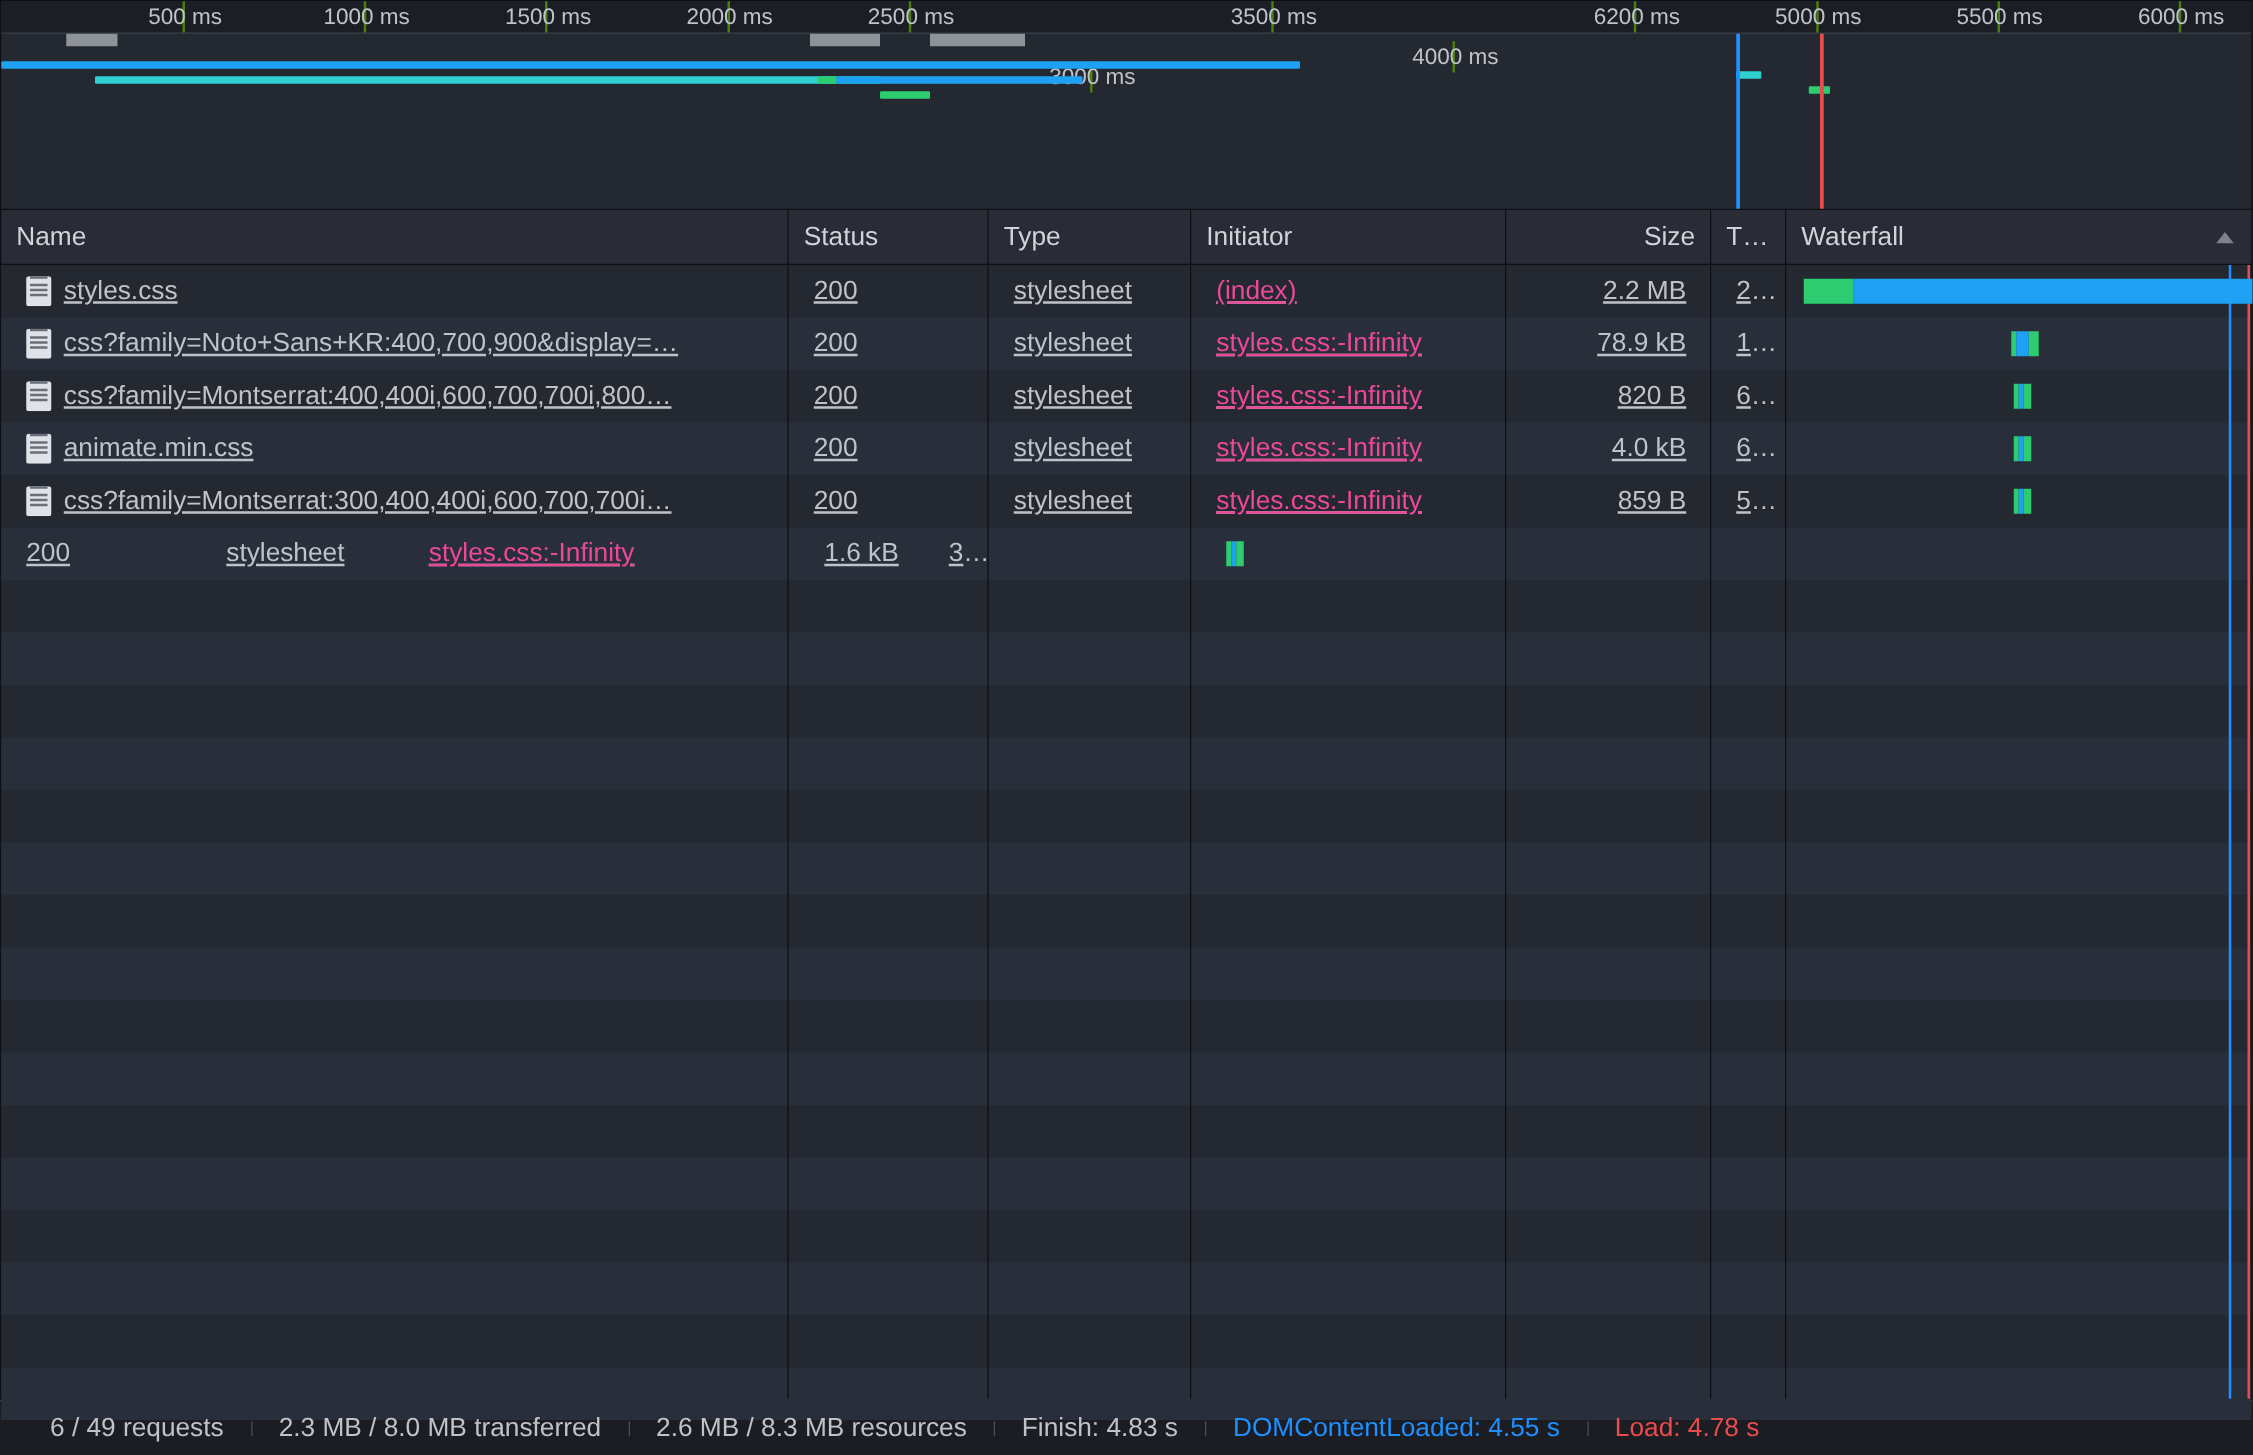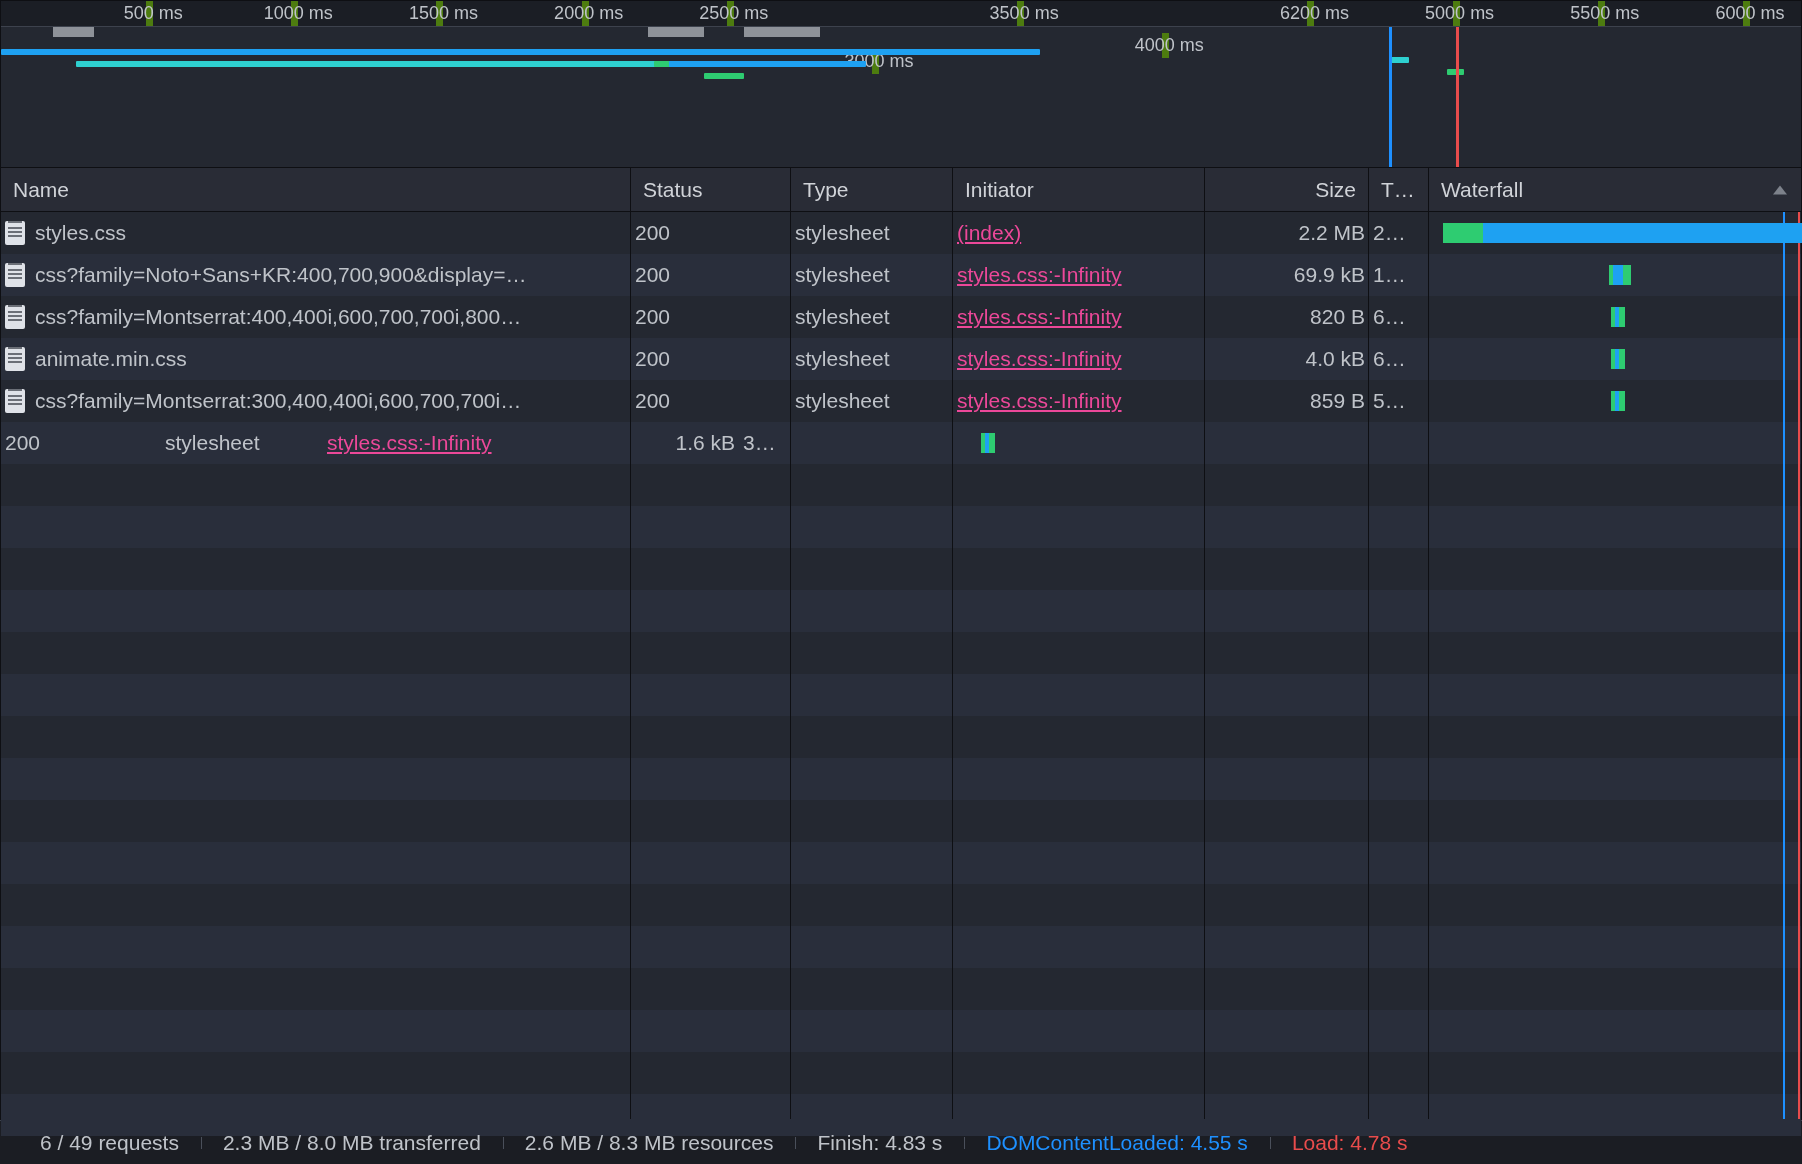--- a/index.html
+++ b/index.html
@@ -24,21 +24,21 @@
   .ruler {
     position: relative;
     height: 26px;
     border-bottom: 1px solid #3d424d;
     background: #1b1e25;
   }
   .tick {
     position: absolute;
     top: 0;
     height: 100%;
-    border-left: 7px solid #4d7c0f;
+    border-left: 2px solid #4d7c0f;
     font-size: 18px;
     color: #bfc3c9;
     text-align: center;
   }
   .tick span { position: absolute; top: 2px; left: 0; transform: translateX(-50%); white-space: nowrap; }
   .ov-body { position: relative; height: calc(100% - 26px); }
   .ov-bar { position: absolute; height: 6px; border-radius: 1px; }
   .ov-seg { position: absolute; height: 10px; background: #8e9299; }
   .ov-vline { position: absolute; top: 0; bottom: 0; width: 3px; }
   .ov-marker-dcl { background: #1e90ff; }
@@ -90,21 +90,21 @@
   .col-lines > div { border-right: 1px solid #0e0f13; }
   .col-lines > div.wf { flex: 1; border-right: none; position: relative; }
 
   .rows { position: absolute; inset: 0; }
   .row {
     display: flex;
     height: 42px;
     align-items: center;
     font-size: 21px;
   }
-  .cell { padding: 0 4px; overflow: hidden; white-space: nowrap; text-overflow: ellipsis; }
+  .cell { padding: 0 20px; overflow: hidden; white-space: nowrap; text-overflow: ellipsis; text-decoration: underline; }
   .cell.name { display: flex; align-items: center; gap: 10px; }
   .cell.size { justify-content: flex-end; text-align: right; }
   .file-icon {
     width: 20px; height: 24px;
     background: #dfe2e8;
     border-radius: 2px;
     position: relative;
     flex-shrink: 0;
   }
   .file-icon::before, .file-icon::after {
@@ -272,21 +272,21 @@
           </div>
         </div>
         <div class="row">
           <div class="cell name col-name">
             <div class="file-icon"></div>
             <span>css?family=Noto+Sans+KR:400,700,900&amp;display=…</span>
           </div>
           <div class="cell col-status">200</div>
           <div class="cell col-type">stylesheet</div>
           <div class="cell col-initiator"><span class="initiator-link">styles.css:-Infinity</span></div>
-          <div class="cell size col-size">69.9 kB</div>
+          <div class="cell size col-size">78.9 kB</div>
           <div class="cell col-time">1…</div>
           <div class="wf-cell">
             <div class="wf-bar" style="left: 180.277px;">
               <div class="wf-seg wf-green" style="width: 4px;"></div>
               <div class="wf-seg wf-dl" style="width: 10px;"></div>
               <div class="wf-seg wf-green" style="width: 8px;"></div>
             </div>
           </div>
         </div>
         <div class="row">

